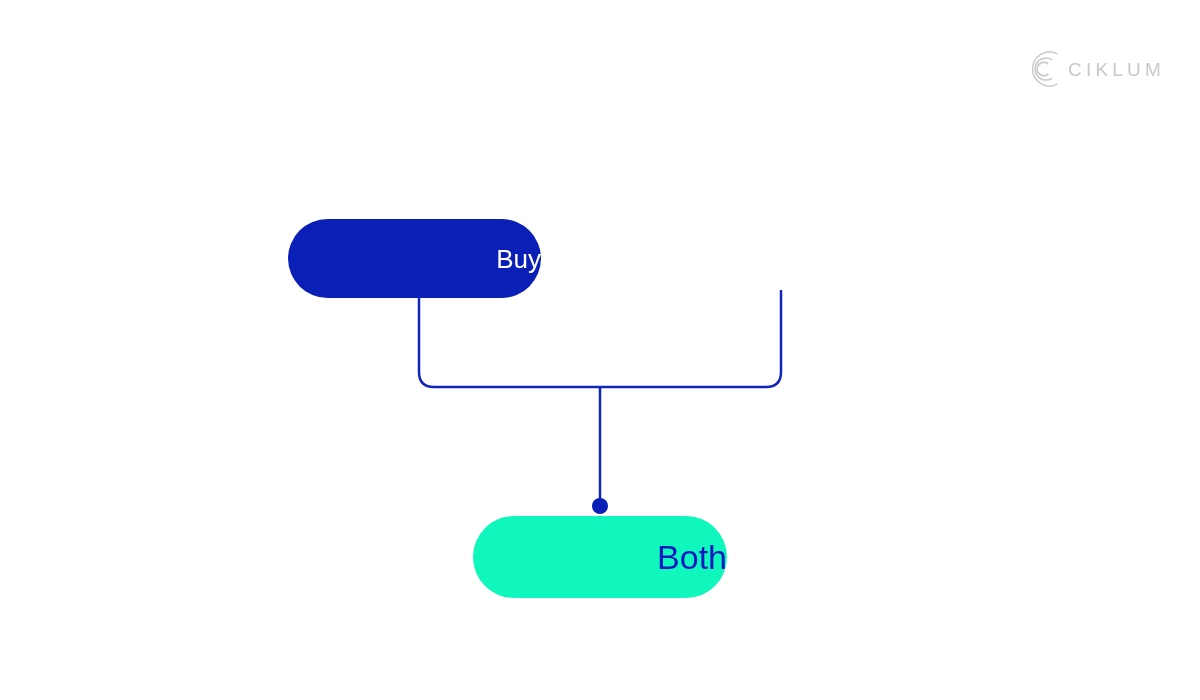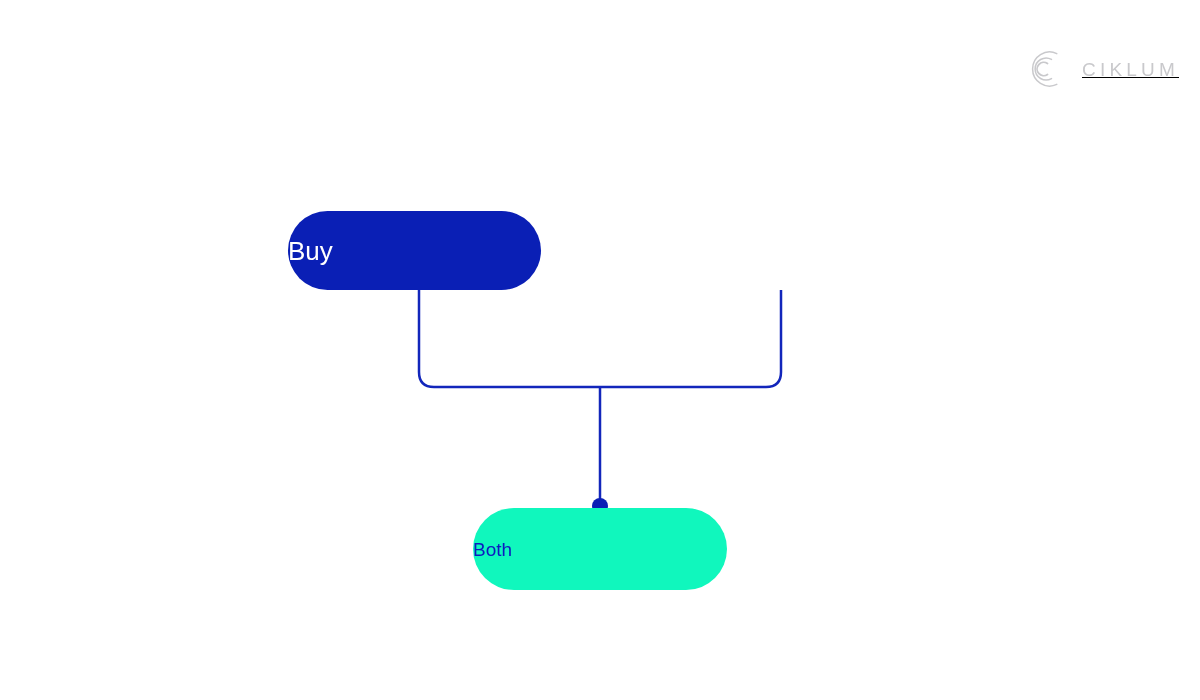--- a/index.html
+++ b/index.html
@@ -20,22 +20,20 @@
     background: #ffffff;
   }
 
   
   #brand {
     position: absolute;
     left: 1026px;
     top: 48px;
     display: flex;
     align-items: center;
-    gap: 14px;
-    text-decoration: underline;
   }
   #brand-mark {
     width: 42px;
     height: 42px;
     display: block;
   }
   #brand-word {
     font-family: "Liberation Sans", sans-serif;
     font-size: 19px;
     font-weight: 400;
@@ -53,24 +51,25 @@
     width: 1200px;
     height: 700px;
     pointer-events: none;
   }
 
   
   .node {
     position: absolute;
     display: flex;
     align-items: center;
-    justify-content: flex-start;
+    justify-content: flex-end;
     border-radius: 999px;
     box-sizing: border-box;
     user-select: none;
+    margin-top: 8px;
   }
   .node-label {
     font-family: "Liberation Sans", sans-serif;
     font-weight: 400;
     line-height: 1;
     white-space: nowrap;
   }
 
   #node-buy {
     left: 288px;
@@ -94,21 +93,21 @@
 
   #node-both {
     left: 473px;
     top: 508px;
     width: 254px;
     height: 82px;
     background: #10f7bd;
   }
   #node-both .node-label {
     color: #0d19c0;
-    font-size: 19px;
+    font-size: 34px;
   }
 </style>
 </head>
 <body>
 
 <div id="stage">
 
   <div id="brand">
     <svg id="brand-mark" viewBox="0 0 42 42">
       <g fill="none" stroke="#c9c9cc" stroke-linecap="round">

